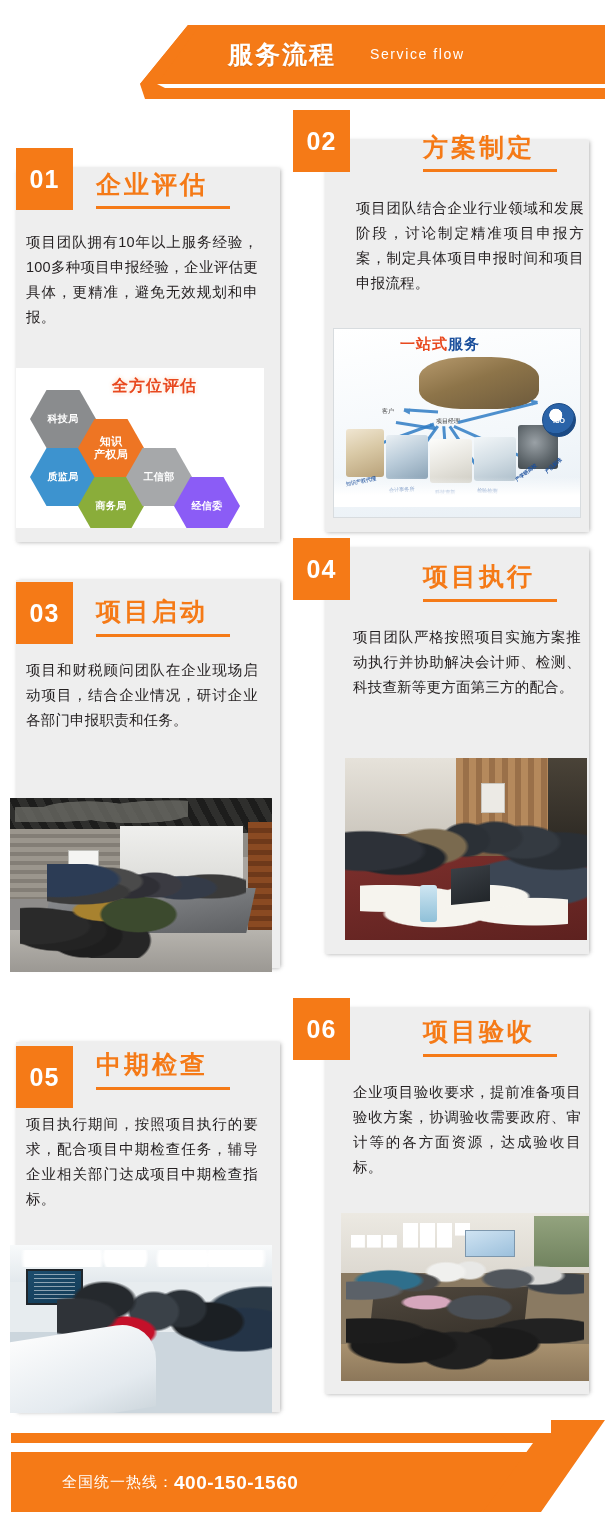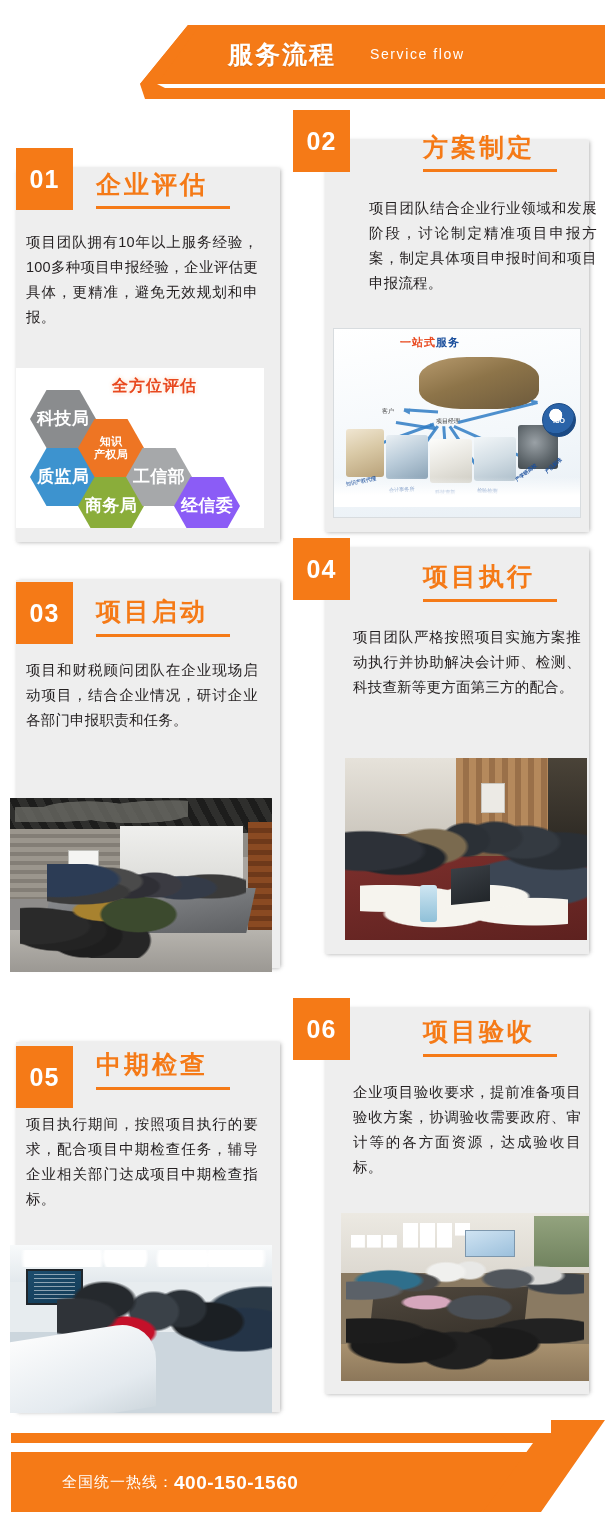--- a/index.html
+++ b/index.html
@@ -126,37 +126,37 @@
     z-index: 4;
   }
   .hex {
     position: absolute;
     width: 66px; height: 58px;
     clip-path: polygon(25% 0%, 75% 0%, 100% 50%, 75% 100%, 25% 100%, 0% 50%);
     display: flex;
     align-items: center;
     justify-content: center;
     color: #ffffff;
-    font-size: 17px;
+    font-size: 10px;
     font-weight: bold;
     line-height: 14px;
     text-align: center;
     letter-spacing: 0.3px;
   }
 
   
   .onestop {
     position: absolute;
     background: linear-gradient(170deg,#ffffff 0%,#f4f8fb 55%,#e8eff5 100%);
     overflow: hidden;
     border: 1px solid #d8dcdf;
   }
   .onestop-title {
     position: absolute;
-    font-size: 11px;
+    font-size: 15px;
     font-weight: bold;
     letter-spacing: 1px;
     white-space: nowrap;
     z-index: 5;
     font-family: Liberation Serif, serif;
   }
   .onestop-title .o1 { color: #e8491f; }
   .onestop-title .o2 { color: #1b4f9c; }
   .os-photo {
     position: absolute;
@@ -503,21 +503,21 @@
     <div class="hex" style="left:158px; top:109px; background:#8b5cf6;">
       <span>经信委</span>
     </div>
   </div>
 
   <div class="card card-right" style="left:325px; top:140px; width:264px; height:392px;">
   </div>
   <div class="badge" style="left:293px; top:110px;">02</div>
   <div class="card-title" style="left:423px; top:131px;">方案制定</div>
   <div class="card-title-rule" style="left:423px; top:169px; width:134px;"></div>
-  <div class="card-body" style="left:369px; top:196px; width:228px;">项目团队结合企业行业领域和发展阶段，讨论制定精准项目申报方案，制定具体项目申报时间和项目申报流程。</div>
+  <div class="card-body" style="left:356px; top:196px; width:228px;">项目团队结合企业行业领域和发展阶段，讨论制定精准项目申报方案，制定具体项目申报时间和项目申报流程。</div>
 
   <div class="onestop" style="left:333px; top:328px; width:248px; height:190px;">
     <div class="onestop-title" style="left:66px; top:6px;">
       <span class="o1">一站式</span><span class="o2">服务</span>
     </div>
 
     <div class="os-photo" style="left:85px; top:28px; width:120px; height:52px; border-radius:40% 40% 35% 35%;"></div>
 
     <div class="os-node" style="left:48px; top:78px;">客户</div>
     <div class="os-node" style="left:102px; top:88px;">项目经理</div>

